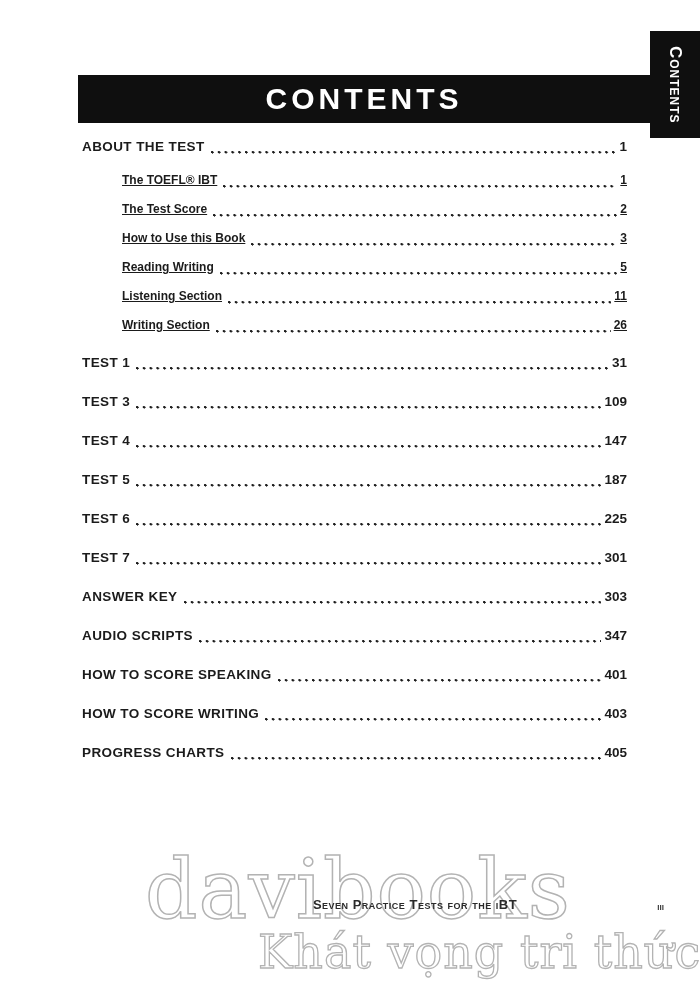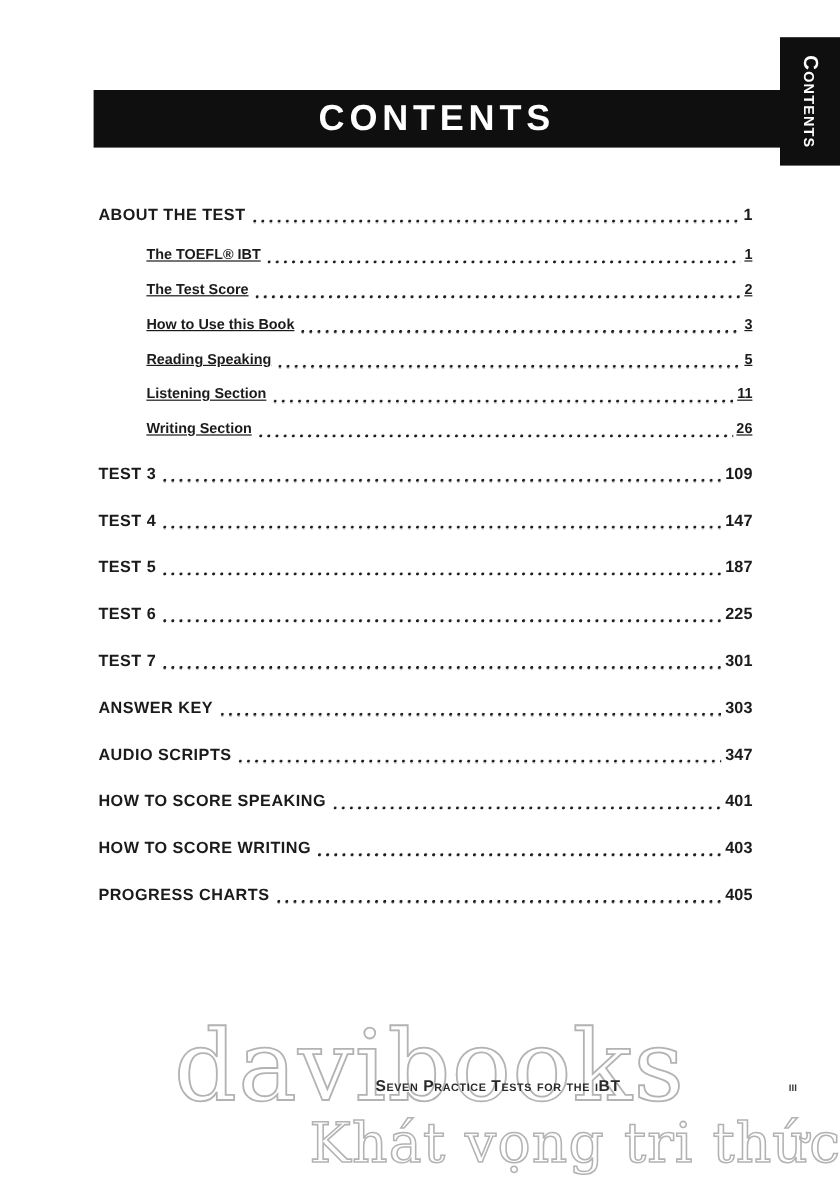--- a/index.html
+++ b/index.html
@@ -27,21 +27,21 @@
   }
   .side-tab-label {
     color:#ffffff;
     writing-mode:vertical-rl;
     font-variant:small-caps;
     font-weight:bold; font-size:17px; letter-spacing:1px;
   }
 
   
   .toc { position:absolute; left:82px; right:73px; top:139px; }
-  .row { display:flex; align-items:baseline; height:18px; color:#1b1b1b;margin-top:32px; }
+  .row { display:flex; align-items:baseline; height:18px; color:#1b1b1b; }
   .row .label { white-space:nowrap; }
   .row.main .label { font-weight:bold; font-size:13.5px; letter-spacing:0.4px; }
   .row.main .pagenum { font-weight:bold; font-size:13.5px; }
   .row.sub { padding-left:40px;text-decoration:underline; }
   .row.sub .label { font-weight:bold; font-size:12px; }
   .row.sub .pagenum { font-weight:bold; font-size:12px; }
   .dots {
     flex:1; align-self:flex-end; height:3px;
     margin:0 3px 3px 6px;
     background-image:radial-gradient(circle at 1.3px 1.3px, #1b1b1b 1.1px, transparent 1.45px);
@@ -113,33 +113,38 @@
         <span class="label">The Test Score</span>
         <span class="dots"></span>
         <span class="pagenum">2</span>
       </div>
       <div class="row sub">
         <span class="label">How to Use this Book</span>
         <span class="dots"></span>
         <span class="pagenum">3</span>
       </div>
       <div class="row sub">
-        <span class="label">Reading Speaking</span>
+        <span class="label">Reading Writing</span>
         <span class="dots"></span>
         <span class="pagenum">5</span>
       </div>
       <div class="row sub">
         <span class="label">Listening Section</span>
         <span class="dots"></span>
         <span class="pagenum">11</span>
       </div>
       <div class="row sub">
         <span class="label">Writing Section</span>
         <span class="dots"></span>
         <span class="pagenum">26</span>
+      </div>
+      <div class="row main">
+        <span class="label">TEST 1</span>
+        <span class="dots"></span>
+        <span class="pagenum">31</span>
       </div>
       <div class="row main">
         <span class="label">TEST 3</span>
         <span class="dots"></span>
         <span class="pagenum">109</span>
       </div>
       <div class="row main">
         <span class="label">TEST 4</span>
         <span class="dots"></span>
         <span class="pagenum">147</span>

